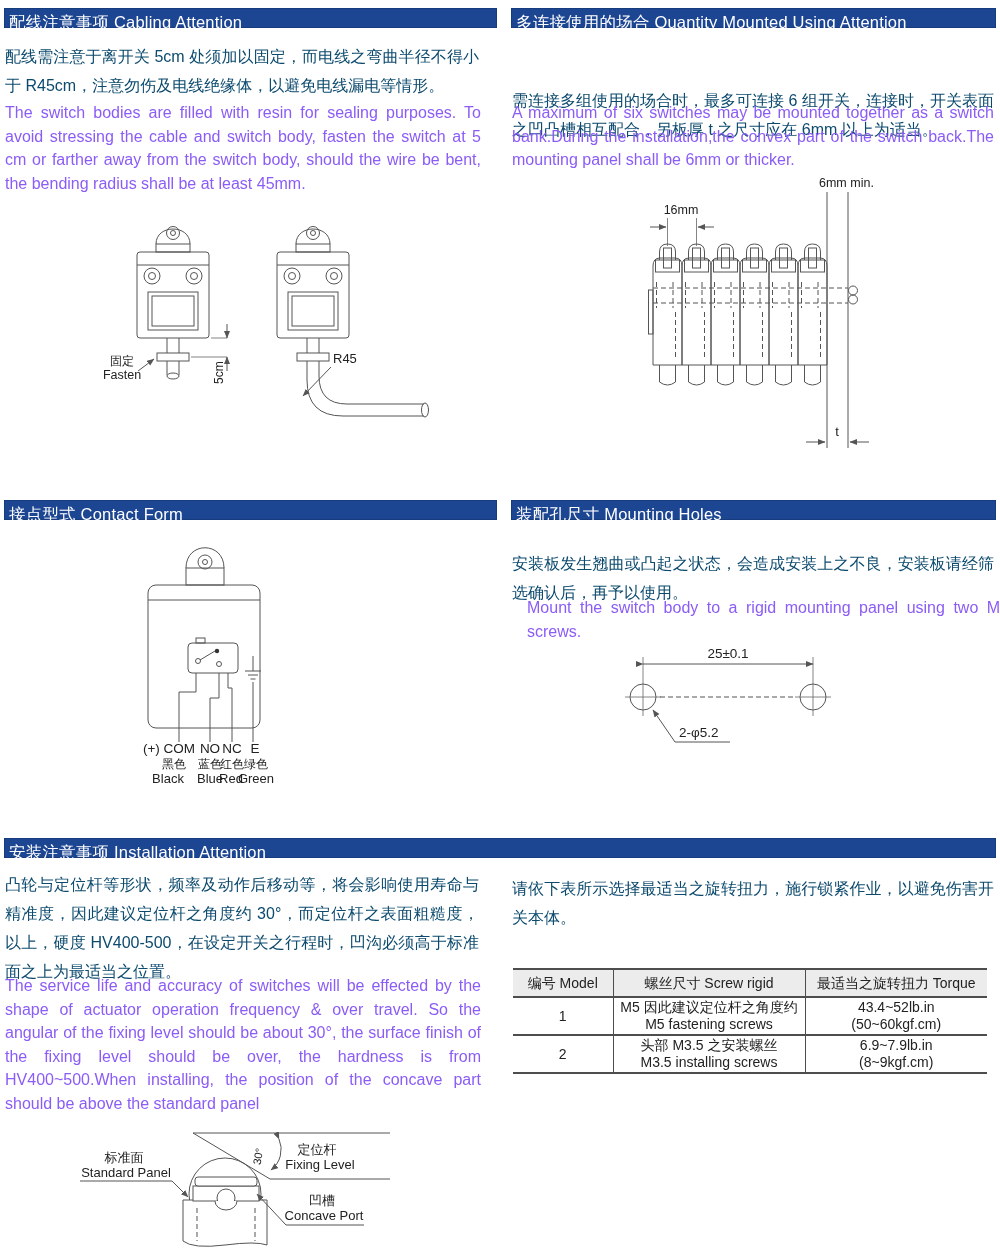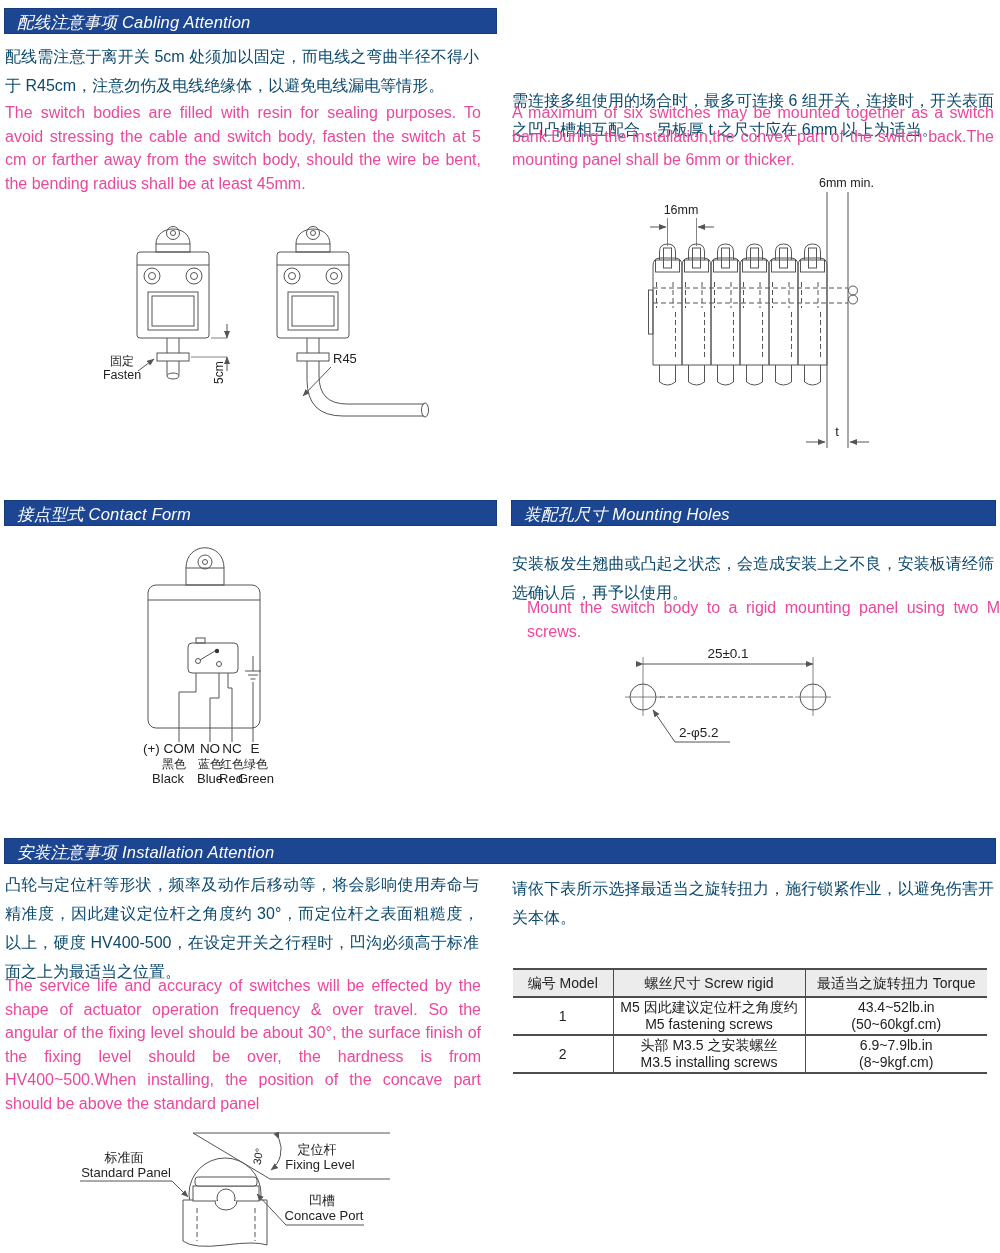--- a/index.html
+++ b/index.html
@@ -1,21 +1,21 @@
 <!DOCTYPE html>
 <html><head>
 <meta charset="utf-8">
 <style>
   html,body{margin:0;padding:0;background:#fff;}
   body{font-family:"Liberation Sans","DejaVu Sans",sans-serif;color:#2b2b2b;}
   #page{position:relative;width:1000px;height:1253px;background:#fff;overflow:hidden;}
-  .secbar{position:absolute;height:26px;line-height:26px;background:#1c4592;border:1px solid #173c7e;
-          color:#fff;font-size:16.5px;padding-left:12px;box-sizing:border-box;letter-spacing:.2px;font-style:italic;}
+  .secbar{position:absolute;height:20px;line-height:26px;background:#1c4592;border:1px solid #173c7e;
+          color:#fff;font-size:16.5px;padding-left:4px;box-sizing:border-box;letter-spacing:.2px;}
   .zh{position:absolute;font-size:16px;line-height:29px;text-align:justify;color:#0c4a6e;}
-  .en{position:absolute;font-size:16px;line-height:23.5px;text-align:justify;color:#ec4899;}
+  .en{position:absolute;font-size:16px;line-height:23.5px;text-align:justify;color:#8b5cf6;}
   svg{position:absolute;overflow:visible;}
   svg text{font-family:"Liberation Sans","DejaVu Sans",sans-serif;fill:#222;}
   .ln{stroke:#555;stroke-width:1;fill:none;}
   .lnw{stroke:#555;stroke-width:1;fill:#fff;}
   .dash{stroke:#555;stroke-width:1;fill:none;stroke-dasharray:5,3;}
   .thin{stroke:#666;stroke-width:.8;fill:none;}
   table.torque{position:absolute;left:513px;top:968px;width:474px;border-collapse:collapse;table-layout:fixed;}
   table.torque th,table.torque td{border-top:2px solid #4d4d4d;border-bottom:2px solid #4d4d4d;
       font-size:14px;text-align:center;vertical-align:middle;padding:1px 2px;line-height:17px;font-weight:normal;color:#222;}
   table.torque td.mid,table.torque th.mid{border-left:1px solid #4d4d4d;border-right:1px solid #4d4d4d;}
@@ -82,20 +82,21 @@
     <line class="ln" x1="227" y1="126" x2="227" y2="141"></line>
       <line class="ln" x1="239" y1="126" x2="239" y2="141"></line>
     <rect class="ln" x="217" y="141" width="32" height="8"></rect>
     <path class="ln" d="M227,149 V168 Q227,204 263,204 L344,204"></path>
     <path class="ln" d="M239,149 V164 Q239,192 267,192 L344,192"></path>
     <ellipse class="ln" cx="345" cy="198" rx="3.5" ry="7"></ellipse>
     <text x="253" y="151" font-size="13">R45</text>
     <line class="ln" x1="251" y1="155" x2="223" y2="184" marker-end="url(#arA)"></line>
   </svg>
 
+  <div class="secbar" style="left:511px;top:8px;width:485px;">多连接使用的场合 Quantity Mounted Using Attention</div>
   <div class="zh" style="left:512px;top:42px;width:482px;margin-top:44px;">需连接多组使用的场合时，最多可连接 6 组开关，连接时，开关表面之凹凸槽相互配合，另板厚 t 之尺寸应在 6mm 以上为适当。</div>
   <div class="en" style="left:512px;top:101px;width:482px;">A maximum of six switches may be mounted together as a switch bank.During the installation,the convex part of the switch back.The mounting panel shall be 6mm or thicker.</div>
 
   <svg style="left:600px;top:170px;" width="400" height="290" viewBox="0 0 400 290">
     <defs>
       <marker id="arB" markerWidth="9" markerHeight="8" refX="7" refY="3" orient="auto" markerUnits="userSpaceOnUse">
           <path d="M0,0 L7.5,3 L0,6 Z" fill="#555"></path>
         </marker>
     </defs>
     <text x="219" y="17" font-size="12.5">6mm min.</text>

